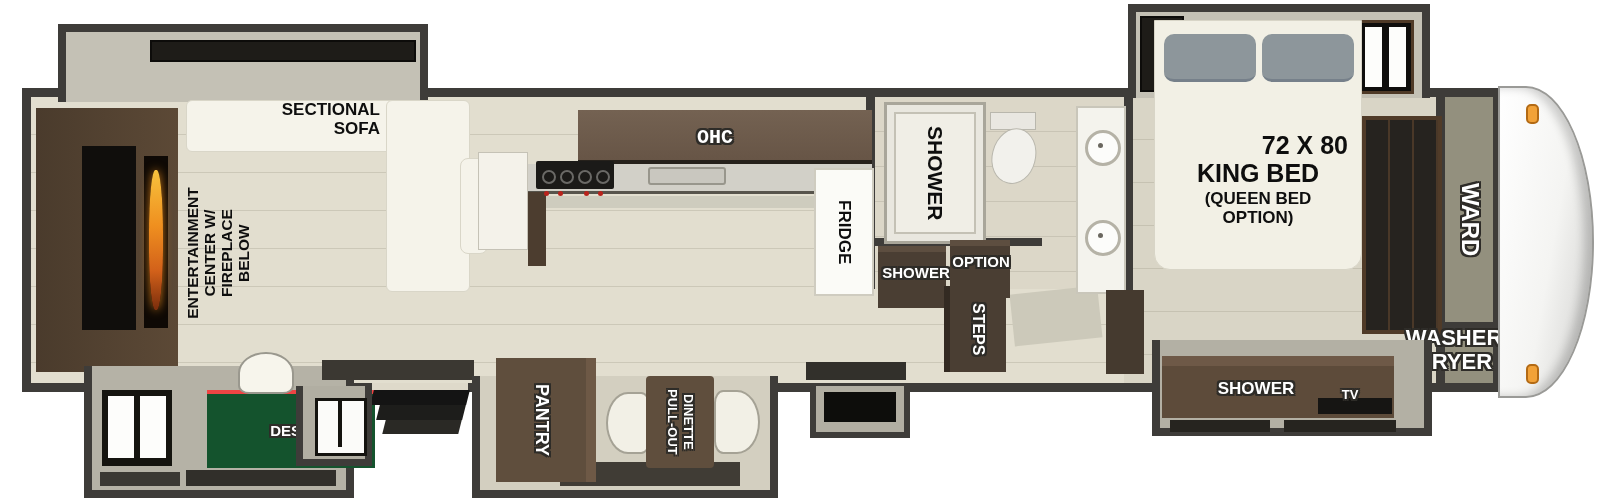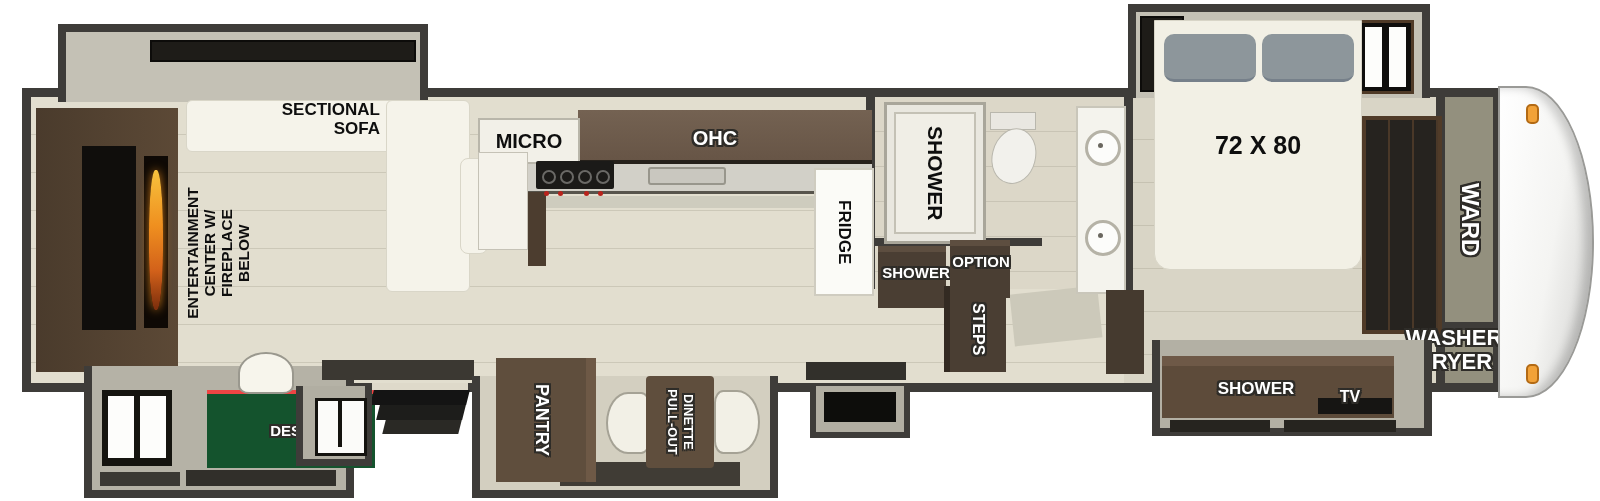--- a/index.html
+++ b/index.html
@@ -64,24 +64,21 @@
 FIREPLACE BELOW</span>
   </div>
 
   <div class="abs white-furn" style="left:186px;top:100px;width:242px;height:52px;border-radius:6px;"></div>
   <div class="abs white-furn" style="left:386px;top:100px;width:84px;height:192px;border-radius:6px;"></div>
   <div class="abs white-furn" style="left:460px;top:158px;width:28px;height:96px;border-radius:8px;"></div>
   <div class="abs lbl black" style="left:240px;top:101px;width:140px;font-size:17px;text-align:right;">SECTIONAL
 SOFA</div>
 
   <div class="abs" style="left:578px;top:110px;width:294px;height:54px;background:linear-gradient(180deg,#746252,#675546);border-bottom:4px solid #26211b;"></div>
-  <div class="abs lbl white" style="left:680px;top:127px;width:70px;font-size:20px;">OHC</div>
-  <div class="abs flexc" style="left:478px;top:118px;width:102px;height:46px;background:#f2f0e8;border:2px solid #b9b6aa;">
-    <span class="lbl black" style="font-size:20px;">MICRO</span>
-  </div>
+  <div class="abs lbl white" style="left:680px;top:127px;width:70px;font-size:20px;font-family:Liberation Mono, monospace;">OHC</div>
   <div class="abs" style="left:520px;top:164px;width:352px;height:30px;background:#d2d0c8;border-bottom:3px solid #57544c;"></div>
   <div class="abs" style="left:528px;top:196px;width:344px;height:12px;background:#c2bfb2;opacity:.6;"></div>
   <div class="abs" style="left:478px;top:152px;width:50px;height:98px;background:#f4f2ea;border:1px solid #c5c2b6;"></div>
   <div class="abs" style="left:528px;top:192px;width:18px;height:74px;background:#4c3d2f;"></div>
   <div class="abs" style="left:536px;top:161px;width:78px;height:28px;background:#1b1a18;border-radius:2px;">
     <div style="position:absolute;left:6px;top:9px;width:10px;height:10px;border-radius:50%;border:2px solid #6a6966;"></div>
     <div style="position:absolute;left:24px;top:9px;width:10px;height:10px;border-radius:50%;border:2px solid #6a6966;"></div>
     <div style="position:absolute;left:42px;top:9px;width:10px;height:10px;border-radius:50%;border:2px solid #6a6966;"></div>
     <div style="position:absolute;left:60px;top:9px;width:10px;height:10px;border-radius:50%;border:2px solid #6a6966;"></div>
   </div>
@@ -119,38 +116,41 @@
   <div class="abs slide slide-border-top" style="left:1128px;top:4px;width:302px;height:94px;"></div>
   <div class="abs window-dark" style="left:1140px;top:16px;width:44px;height:76px;"></div>
   <div class="abs" style="left:1358px;top:20px;width:56px;height:74px;background:#0f0e0c;border:3px solid #4f3a27;">
     <div class="pane" style="position:absolute;left:4px;top:4px;width:17px;height:60px;"></div>
     <div class="pane" style="position:absolute;left:28px;top:4px;width:17px;height:60px;"></div>
   </div>
 
   <div class="abs" style="left:1154px;top:20px;width:208px;height:250px;background:#f2f0e5;border:1px solid #d8d5c7;border-radius:0 0 16px 16px;"></div>
   <div class="abs" style="left:1164px;top:34px;width:92px;height:48px;background:#8d969b;border-radius:10px;border-bottom:3px solid #76808a;"></div>
   <div class="abs" style="left:1262px;top:34px;width:92px;height:48px;background:#8d969b;border-radius:10px;border-bottom:3px solid #76808a;"></div>
-  <div class="abs lbl black" style="left:1168px;top:132px;width:180px;font-size:25px;">72 X 80</div>
+  <div class="abs lbl black" style="left:1168px;top:132px;width:180px;font-size:25px;text-align:right;">72 X 80</div>
+  <div class="abs lbl black" style="left:1168px;top:160px;width:180px;font-size:25px;">KING BED</div>
+  <div class="abs lbl black" style="left:1168px;top:190px;width:180px;font-size:17px;">(QUEEN BED
+OPTION)</div>
 
   <div class="abs" style="left:1362px;top:116px;width:80px;height:218px;border:4px solid #503b28;background:repeating-linear-gradient(90deg,#26231f 0 22px,#4a3828 22px 24px),repeating-linear-gradient(180deg,rgba(255,255,255,0) 0 38px,rgba(90,70,50,.55) 38px 41px);background-blend-mode:normal;"></div>
   <div class="abs flexc" style="left:1448px;top:160px;width:44px;height:120px;">
     <span class="lbl white vtext" style="font-size:24px;">WARD</span>
   </div>
   <div class="abs lbl white" style="left:1384px;top:326px;width:140px;font-size:22px;">WASHER
 DRYER</div>
 
   <div class="abs" style="left:1498px;top:86px;width:96px;height:312px;border-radius:0 72px 72px 0 / 0 165px 165px 0;background:linear-gradient(100deg,#ffffff 0%,#f4f4f2 55%,#cfcfcd 100%);border:2px solid #9a9a97;box-shadow:inset -8px 0 10px rgba(0,0,0,.18);"></div>
   <div class="abs" style="left:1526px;top:104px;width:13px;height:20px;background:#f2a238;border:2px solid #b36a14;border-radius:5px;"></div>
   <div class="abs" style="left:1526px;top:364px;width:13px;height:20px;background:#f2a238;border:2px solid #b36a14;border-radius:5px;"></div>
 
   <div class="abs slide slide-border-bottom" style="left:1152px;top:340px;width:280px;height:96px;background:#b3b0a4;"></div>
   <div class="abs" style="left:1162px;top:356px;width:232px;height:62px;background:#5d4b3a;border-top:10px solid #6e5947;"></div>
   <div class="abs" style="left:1318px;top:398px;width:74px;height:16px;background:#161513;"></div>
   <div class="abs lbl white" style="left:1206px;top:380px;width:100px;font-size:17px;">SHOWER</div>
-  <div class="abs lbl white" style="left:1326px;top:388px;width:48px;font-size:16px;">TV</div>
+  <div class="abs lbl white" style="left:1326px;top:388px;width:48px;font-size:13px;">TV</div>
   <div class="abs" style="left:1170px;top:420px;width:100px;height:12px;background:#26241f;"></div>
   <div class="abs" style="left:1284px;top:420px;width:112px;height:12px;background:#26241f;"></div>
 
   <div class="abs slide slide-border-bottom" style="left:84px;top:366px;width:270px;height:132px;background:#b5b2a6;"></div>
   <div class="abs" style="left:102px;top:390px;width:70px;height:76px;background:#15140f;">
     <div class="pane" style="position:absolute;left:6px;top:6px;width:26px;height:62px;"></div>
     <div class="pane" style="position:absolute;left:38px;top:6px;width:26px;height:62px;"></div>
   </div>
   <div class="abs flexc" style="left:176px;top:390px;width:168px;height:78px;background:#14532d;border-top:4px solid #ef4444;margin-left:31px;">
     <span class="lbl white" style="font-size:15px;">DESK</span>

